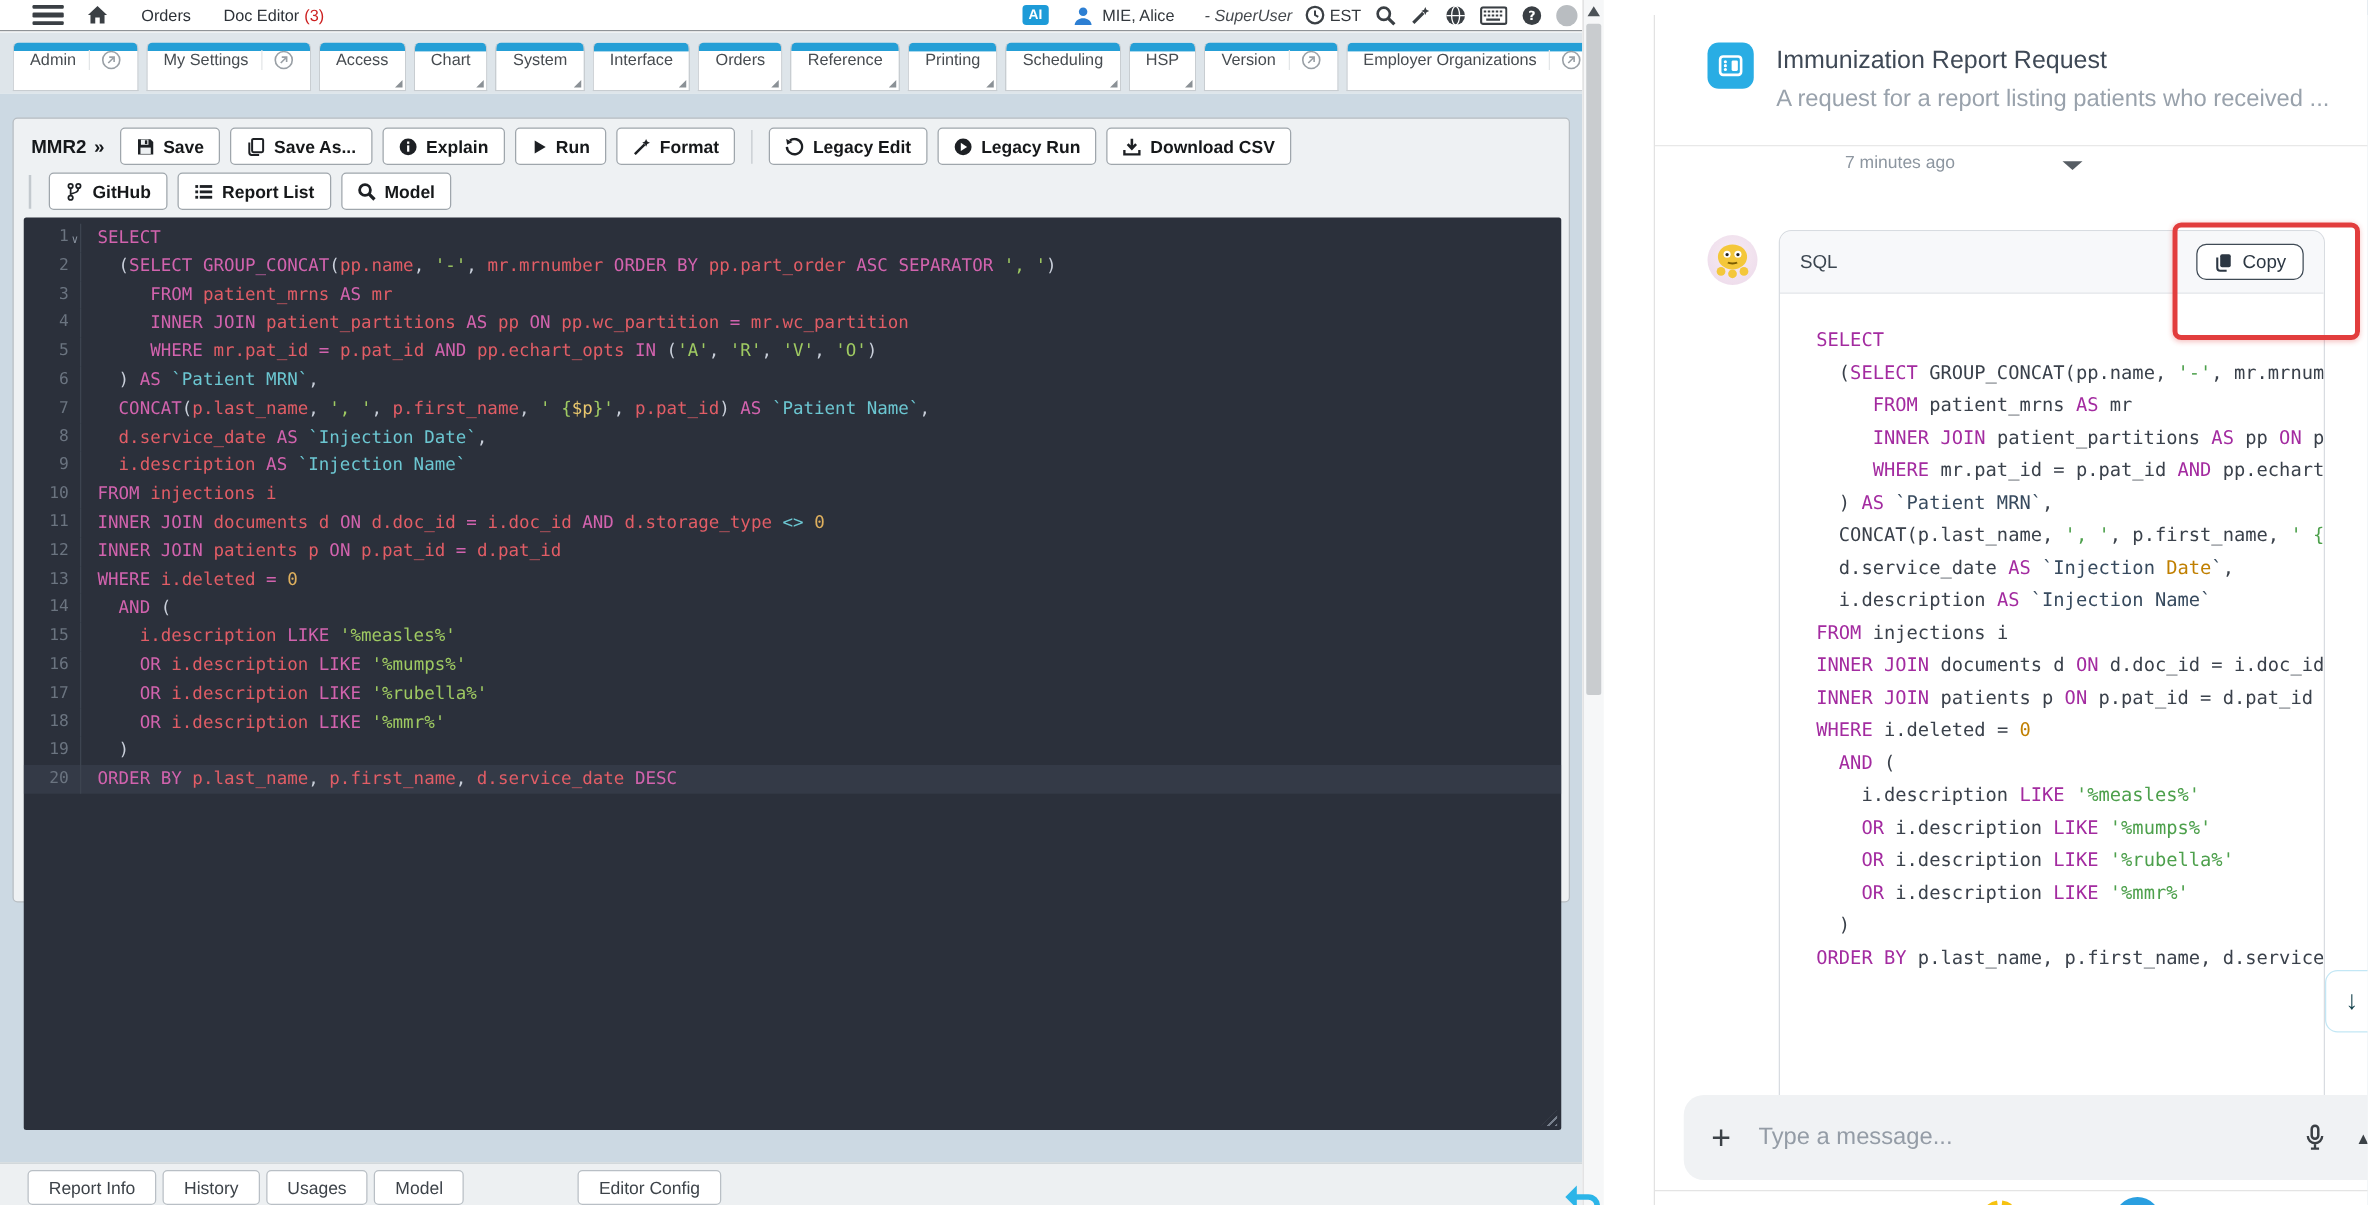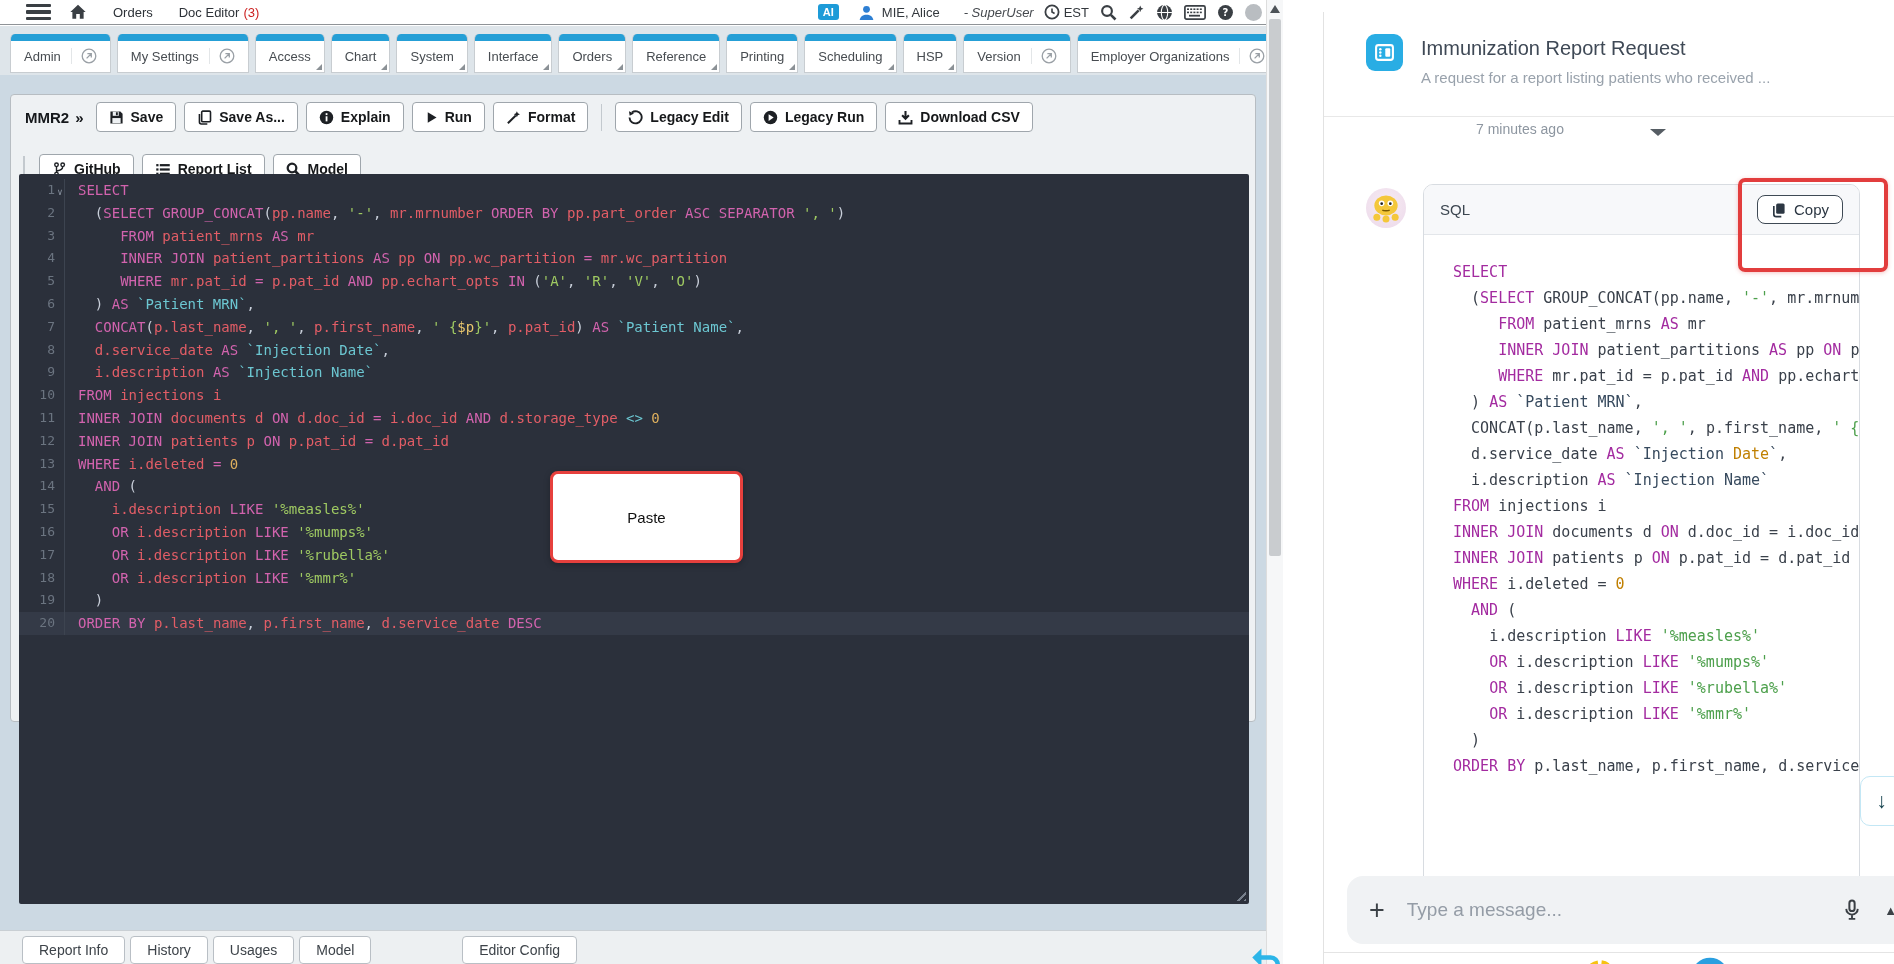--- a/index.html
+++ b/index.html
@@ -23,31 +23,31 @@
   .tb-user{font-size:13px;color:#33383d;margin-left:7px;}
   .tb-role{font-size:13px;color:#45494e;font-style:italic;margin-left:24px;}
   .tb-right .ic{margin-left:11px;}
   .tb-right{display:flex;align-items:center;}
   .tb-tz{font-size:13px;color:#33383d;margin-left:4px;}
   .tb-avatar{width:17px;height:17px;border-radius:50%;background:#b9bdc1;margin-left:11px;}
   
   .navbar{position:absolute;left:0;top:26px;width:1266px;height:49px;background:#dee5ea;
           display:flex;align-items:flex-end;gap:6px;padding:0 0 2px 10px;box-sizing:border-box;overflow:hidden;}
   .ntab{position:relative;flex:0 0 auto;height:39px;background:linear-gradient(#259fd6 0,#259fd6 7px,#fff 7px);
-        border:1px solid #c8cdd1;border-top:none;border-radius:5px 5px 0 0;display:flex;align-items:center;
+        border:1px solid #c8cdd1;border-top:none;border-radius:5px 5px 0 0;display:flex;align-items:flex-start;
         padding:6px 13px 0 13px;font-size:13px;color:#474c51;box-sizing:border-box;cursor:pointer;}
   .ntab .ext{margin-left:10px;padding-left:9px;border-left:1px solid #e3e6e8;display:inline-flex;}
   .ntab.dd::after{content:"";position:absolute;right:2px;bottom:2px;width:0;height:0;
         border-left:6px solid transparent;border-bottom:6px solid #8b9196;}
   
   .workarea{position:absolute;left:0;top:75px;width:1266px;height:855px;background:#ccd9e3;}
   .toolbox{position:absolute;left:10px;top:19px;width:1246px;height:628px;background:#eef1f3;
            border:1px solid #b7bdc2;border-radius:4px;box-sizing:border-box;}
   .trow{display:flex;align-items:center;gap:8px;padding:7px 10px 0 10px;}
-  .trow.r2{padding-top:22px;}
+  .trow.r2{padding-top:6px;}
   .report-label{font-weight:bold;font-size:15px;color:#15181b;display:flex;align-items:center;gap:6px;margin:0 4px;}
   .tbtn{height:30px;background:#fff;border:1px solid #9fa6ac;border-radius:4px;display:flex;align-items:center;
         gap:7px;padding:0 12px;font-weight:bold;font-size:14px;color:#16181a;cursor:pointer;box-sizing:border-box;}
   .tsep{width:1px;height:27px;background:#c3c9ce;margin:0 5px;}
   .tgrip{width:2px;height:27px;background:#c3c9ce;margin:0 6px 0 2px;}
   
   .editor{position:absolute;left:8px;top:79px;width:1230px;height:730px;background:#2b303b;border-radius:2px;
           overflow:hidden;font-family:"DejaVu Sans Mono",monospace;font-size:14px;
           --kw:#d263ae;--fn:#d263ae;--id:#e25d66;--pl:#c9cfda;--str:#9fca62;--tick:#6cc7d2;
           --typ:#6cc7d2;--var:#e8c66d;--num:#dfb05e;--op:#d263ae;--neq:#6cc7d2;}
@@ -76,21 +76,21 @@
   
   .main-sb{position:absolute;left:1266px;top:0;width:17px;height:964px;background:#f6f7f8;border-left:1px solid #ddd;box-sizing:border-box;}
   .sb-up{position:absolute;left:3px;top:5px;width:0;height:0;border-left:5px solid transparent;
          border-right:5px solid transparent;border-bottom:8px solid #4c5257;}
   .sb-thumb{position:absolute;left:2px;top:19px;width:12px;height:537px;background:#c9cccf;border-radius:2px;}
   
   .panel{position:absolute;left:1283px;top:12px;width:611px;height:964px;background:#fff;border-left:1px solid #e2e2e2;box-sizing:border-box;overflow:hidden;margin-left:40px;}
   .p-icon{position:absolute;left:42px;top:22px;width:37px;height:37px;background:#29ade4;border-radius:9px;
           display:flex;align-items:center;justify-content:center;}
   .p-title{position:absolute;left:97px;top:25px;font-size:20px;color:#3f4956;}
-  .p-sub{position:absolute;left:97px;top:57px;font-size:15px;color:#99a2ac;}
+  .p-sub{position:absolute;left:97px;top:57px;font-size:19px;color:#99a2ac;}
   .kebab{position:absolute;left:570px;top:24px;width:14px;height:26px;display:flex;flex-direction:column;
          align-items:center;justify-content:space-between;cursor:pointer;}
   .kebab i{width:4.5px;height:4.5px;border-radius:50%;background:#2aa7e0;}
   .p-div{position:absolute;left:0;top:104px;width:611px;height:1px;background:#e8e8e8;}
   .timestamp{position:absolute;left:152px;top:109px;font-size:14px;color:#8d96a0;}
   .time-caret{position:absolute;left:326px;top:117px;width:0;height:0;border-left:8px solid transparent;
          border-right:8px solid transparent;border-top:7px solid #565d64;}
   .avatar{position:absolute;left:42px;top:176px;width:40px;height:40px;border-radius:50%;overflow:hidden;
           background:radial-gradient(circle at 50% 40%,#f7ecf3,#ecd9ea);}
   .sql-card{position:absolute;left:99px;top:172px;width:437px;height:717px;border:1px solid #d8dce1;
@@ -418,21 +418,20 @@
               <div class="cline"><span class="lnum">17</span><span class="ltxt"><span class="tk tk-pl">    </span><span class="tk tk-kw">OR</span><span class="tk tk-pl"> </span><span class="tk tk-id">i.description</span><span class="tk tk-pl"> </span><span class="tk tk-kw">LIKE</span><span class="tk tk-pl"> </span><span class="tk tk-str">'%rubella%'</span></span></div>
               <div class="cline"><span class="lnum">18</span><span class="ltxt"><span class="tk tk-pl">    </span><span class="tk tk-kw">OR</span><span class="tk tk-pl"> </span><span class="tk tk-id">i.description</span><span class="tk tk-pl"> </span><span class="tk tk-kw">LIKE</span><span class="tk tk-pl"> </span><span class="tk tk-str">'%mmr%'</span></span></div>
               <div class="cline"><span class="lnum">19</span><span class="ltxt"><span class="tk tk-pl">  )</span></span></div>
               <div class="cline active"><span class="lnum">20</span><span class="ltxt"><span class="tk tk-kw">ORDER BY</span><span class="tk tk-pl"> </span><span class="tk tk-id">p.last_name</span><span class="tk tk-pl">, </span><span class="tk tk-id">p.first_name</span><span class="tk tk-pl">, </span><span class="tk tk-id">d.service_date</span><span class="tk tk-pl"> </span><span class="tk tk-kw">DESC</span></span></div>
             </div>
           <div class="resize-handle"></div>
         </div>
       </div>
     </div>
 
-    <div class="paste-overlay">Paste</div>
 
     <div class="bottom-bar" id="bottom-tabs">
         <div class="btab">Report Info</div>
         <div class="btab">History</div>
         <div class="btab">Usages</div>
         <div class="btab">Model</div>
         <div class="btab active">Results</div>
         <div class="btab">Editor Config</div>
       </div>
   </div>

